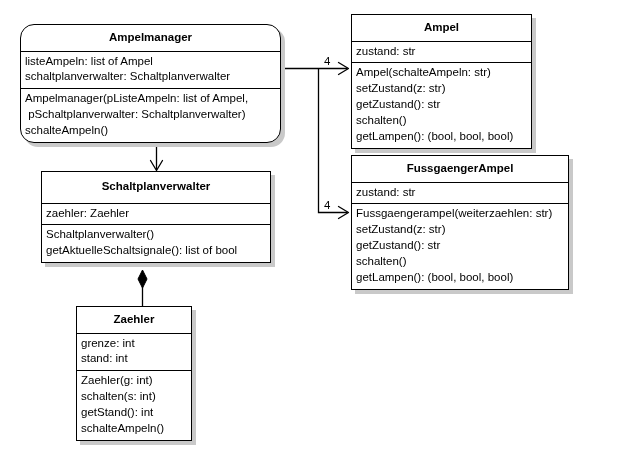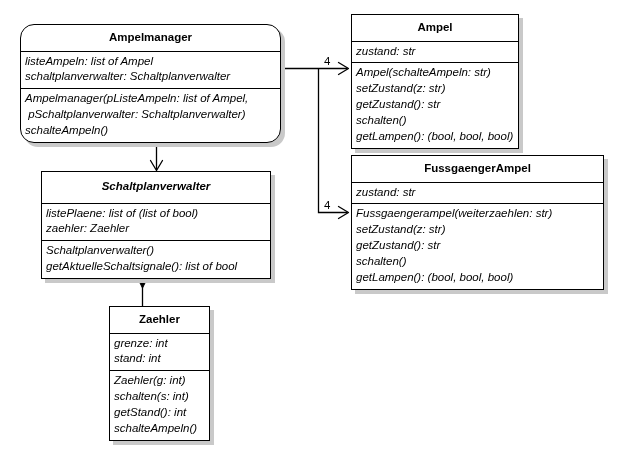--- a/index.html
+++ b/index.html
@@ -38,21 +38,20 @@
   .class-name {
     text-align: center;
     font-weight: bold;
     font-size: 11.5px;
     color: #000000;
     line-height: 1;
     padding: 7px 4px 7px 4px;
   }
   .member-list {
     padding: 2px 0 3px 0;
-    font-style: italic;
   }
   .member {
     font-size: 11.5px;
     color: #000000;
     line-height: 1.39;
     padding-left: 4px;
     white-space: pre;
   }
   
   .edge-layer {
@@ -113,65 +112,64 @@
     </div>
     <div class="compartment member-list">
       <div class="member">Ampelmanager(pListeAmpeln: list of Ampel,</div>
       <div class="member"> pSchaltplanverwalter: Schaltplanverwalter)</div>
       <div class="member">schalteAmpeln()</div>
     </div>
   </div>
 
   <div class="uml-class" style="left:41px; top:171px; width:230px;">
     <div class="compartment">
-      <div class="class-name" style="padding:9px 4px 10px 4px;font-style:italic;">Schaltplanverwalter</div>
+      <div class="class-name" style="padding:9px 4px 10px 4px;">Schaltplanverwalter</div>
     </div>
     <div class="compartment member-list">
-      <div class="member">listePlaene: list of (list of bool)</div>
       <div class="member">zaehler: Zaehler</div>
     </div>
     <div class="compartment member-list">
       <div class="member">Schaltplanverwalter()</div>
       <div class="member">getAktuelleSchaltsignale(): list of bool</div>
     </div>
   </div>
 
-  <div class="uml-class" style="left:109px; top:306px; width:101px;">
+  <div class="uml-class" style="left:76px; top:306px; width:116px;">
     <div class="compartment">
       <div class="class-name">Zaehler</div>
     </div>
     <div class="compartment member-list">
       <div class="member">grenze: int</div>
       <div class="member">stand: int</div>
     </div>
     <div class="compartment member-list">
       <div class="member">Zaehler(g: int)</div>
       <div class="member">schalten(s: int)</div>
       <div class="member">getStand(): int</div>
       <div class="member">schalteAmpeln()</div>
     </div>
   </div>
 
-  <div class="uml-class" style="left:351px; top:14px; width:168px;">
+  <div class="uml-class" style="left:351px; top:14px; width:181px;">
     <div class="compartment">
       <div class="class-name">Ampel</div>
     </div>
     <div class="compartment member-list">
       <div class="member">zustand: str</div>
     </div>
     <div class="compartment member-list">
       <div class="member">Ampel(schalteAmpeln: str)</div>
       <div class="member">setZustand(z: str)</div>
       <div class="member">getZustand(): str</div>
       <div class="member">schalten()</div>
       <div class="member">getLampen(): (bool, bool, bool)</div>
     </div>
   </div>
 
-  <div class="uml-class" style="left:351px; top:155px; width:253px;">
+  <div class="uml-class" style="left:351px; top:155px; width:218px;">
     <div class="compartment">
       <div class="class-name">FussgaengerAmpel</div>
     </div>
     <div class="compartment member-list">
       <div class="member">zustand: str</div>
     </div>
     <div class="compartment member-list">
       <div class="member">Fussgaengerampel(weiterzaehlen: str)</div>
       <div class="member">setZustand(z: str)</div>
       <div class="member">getZustand(): str</div>

